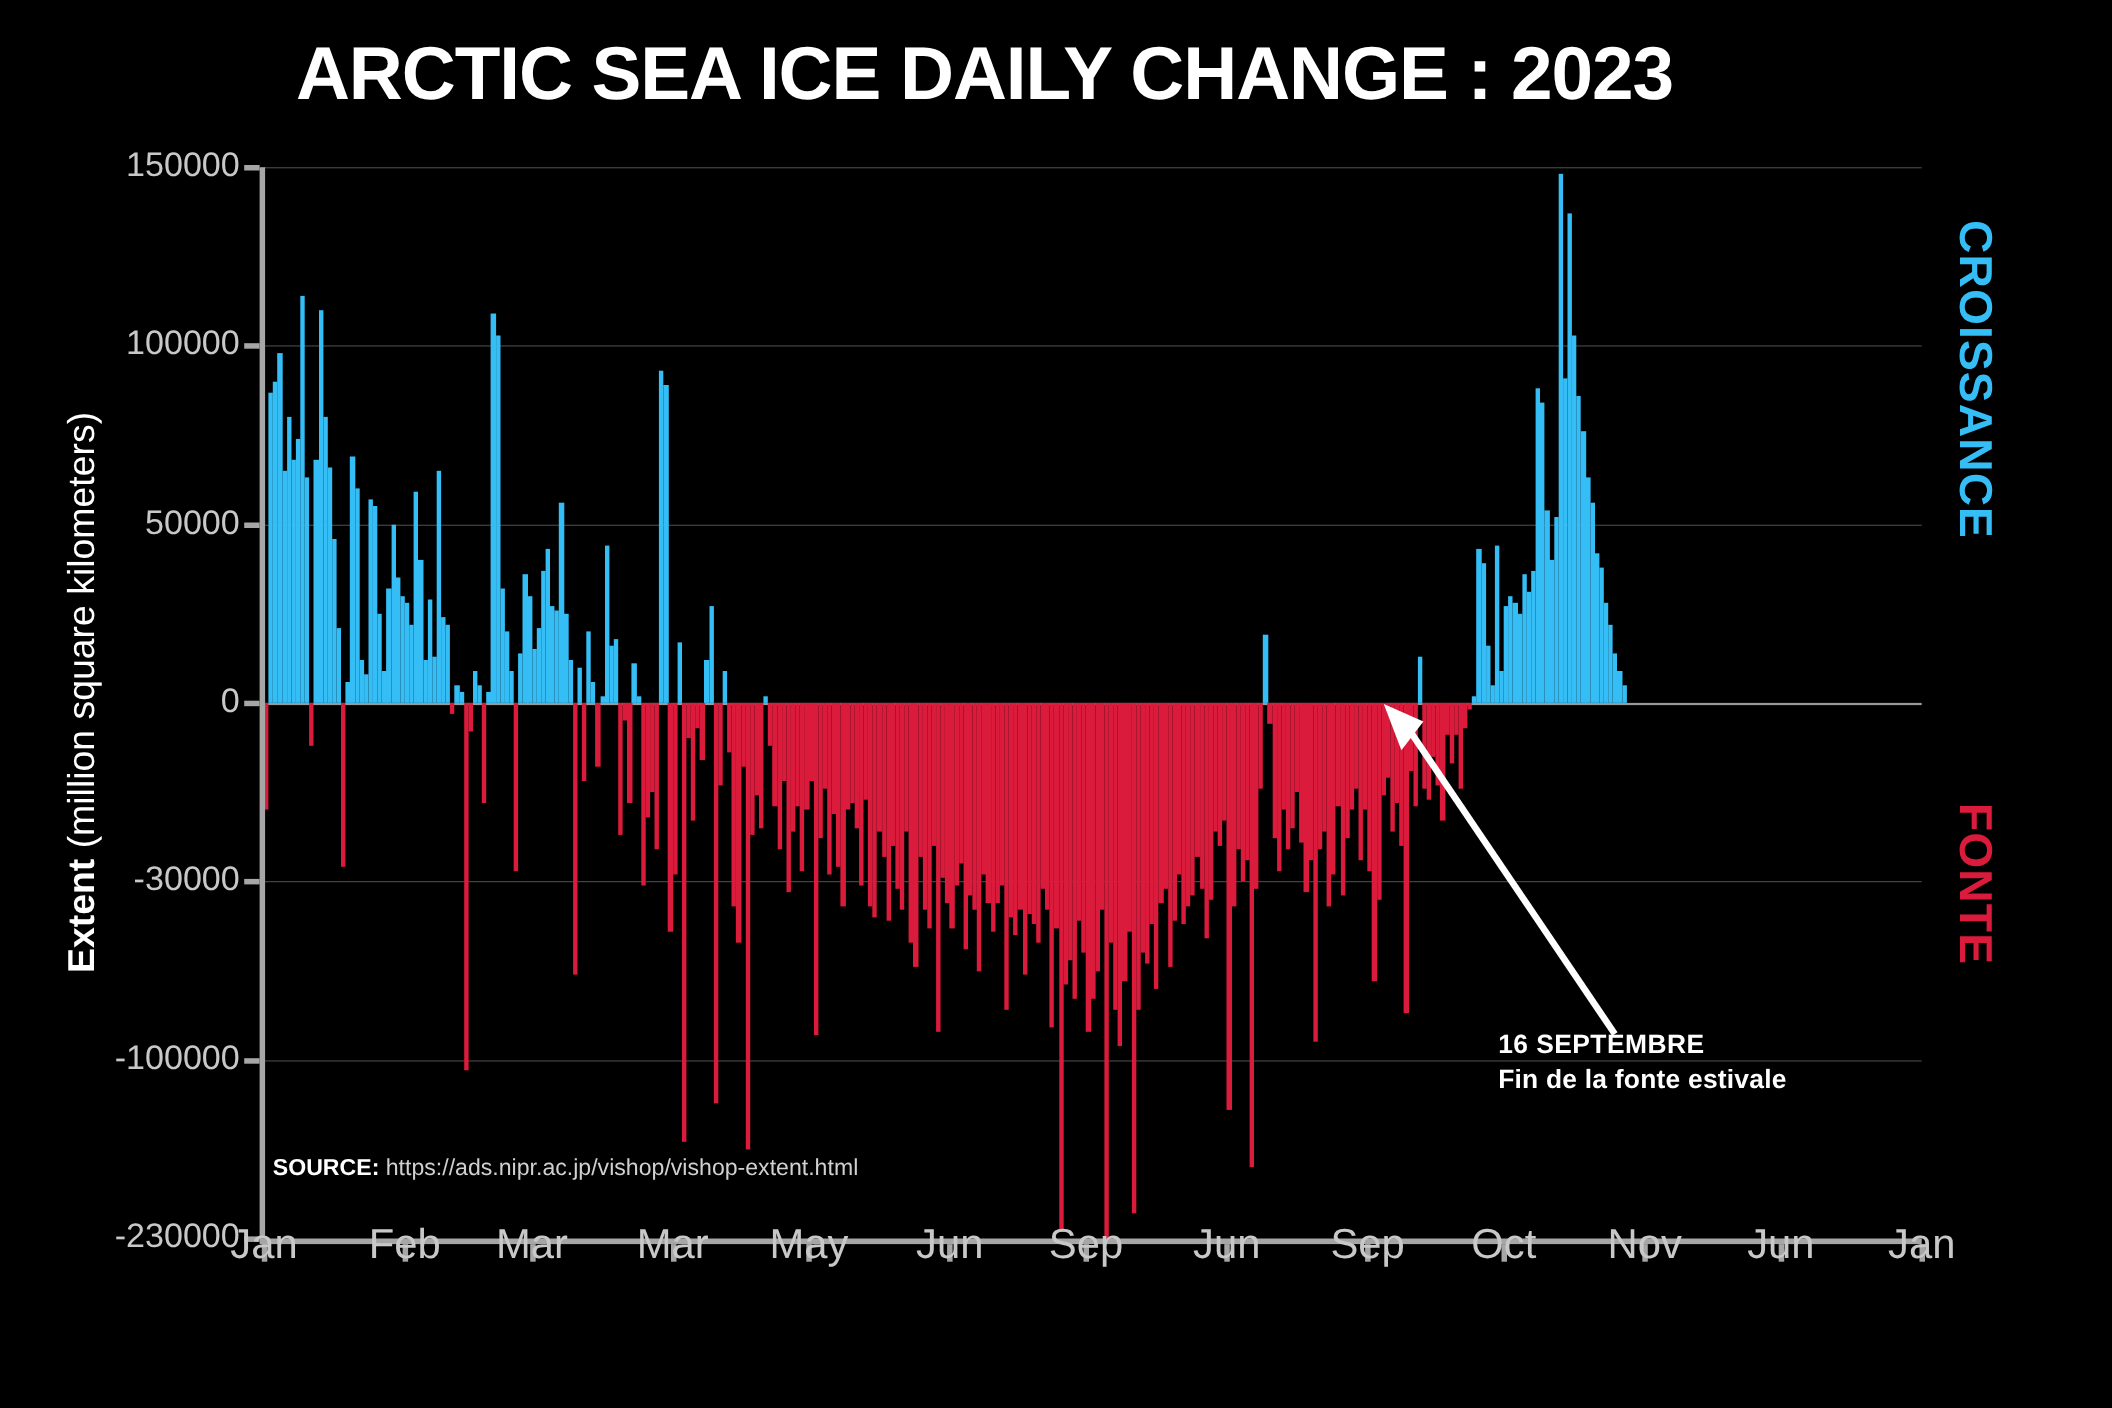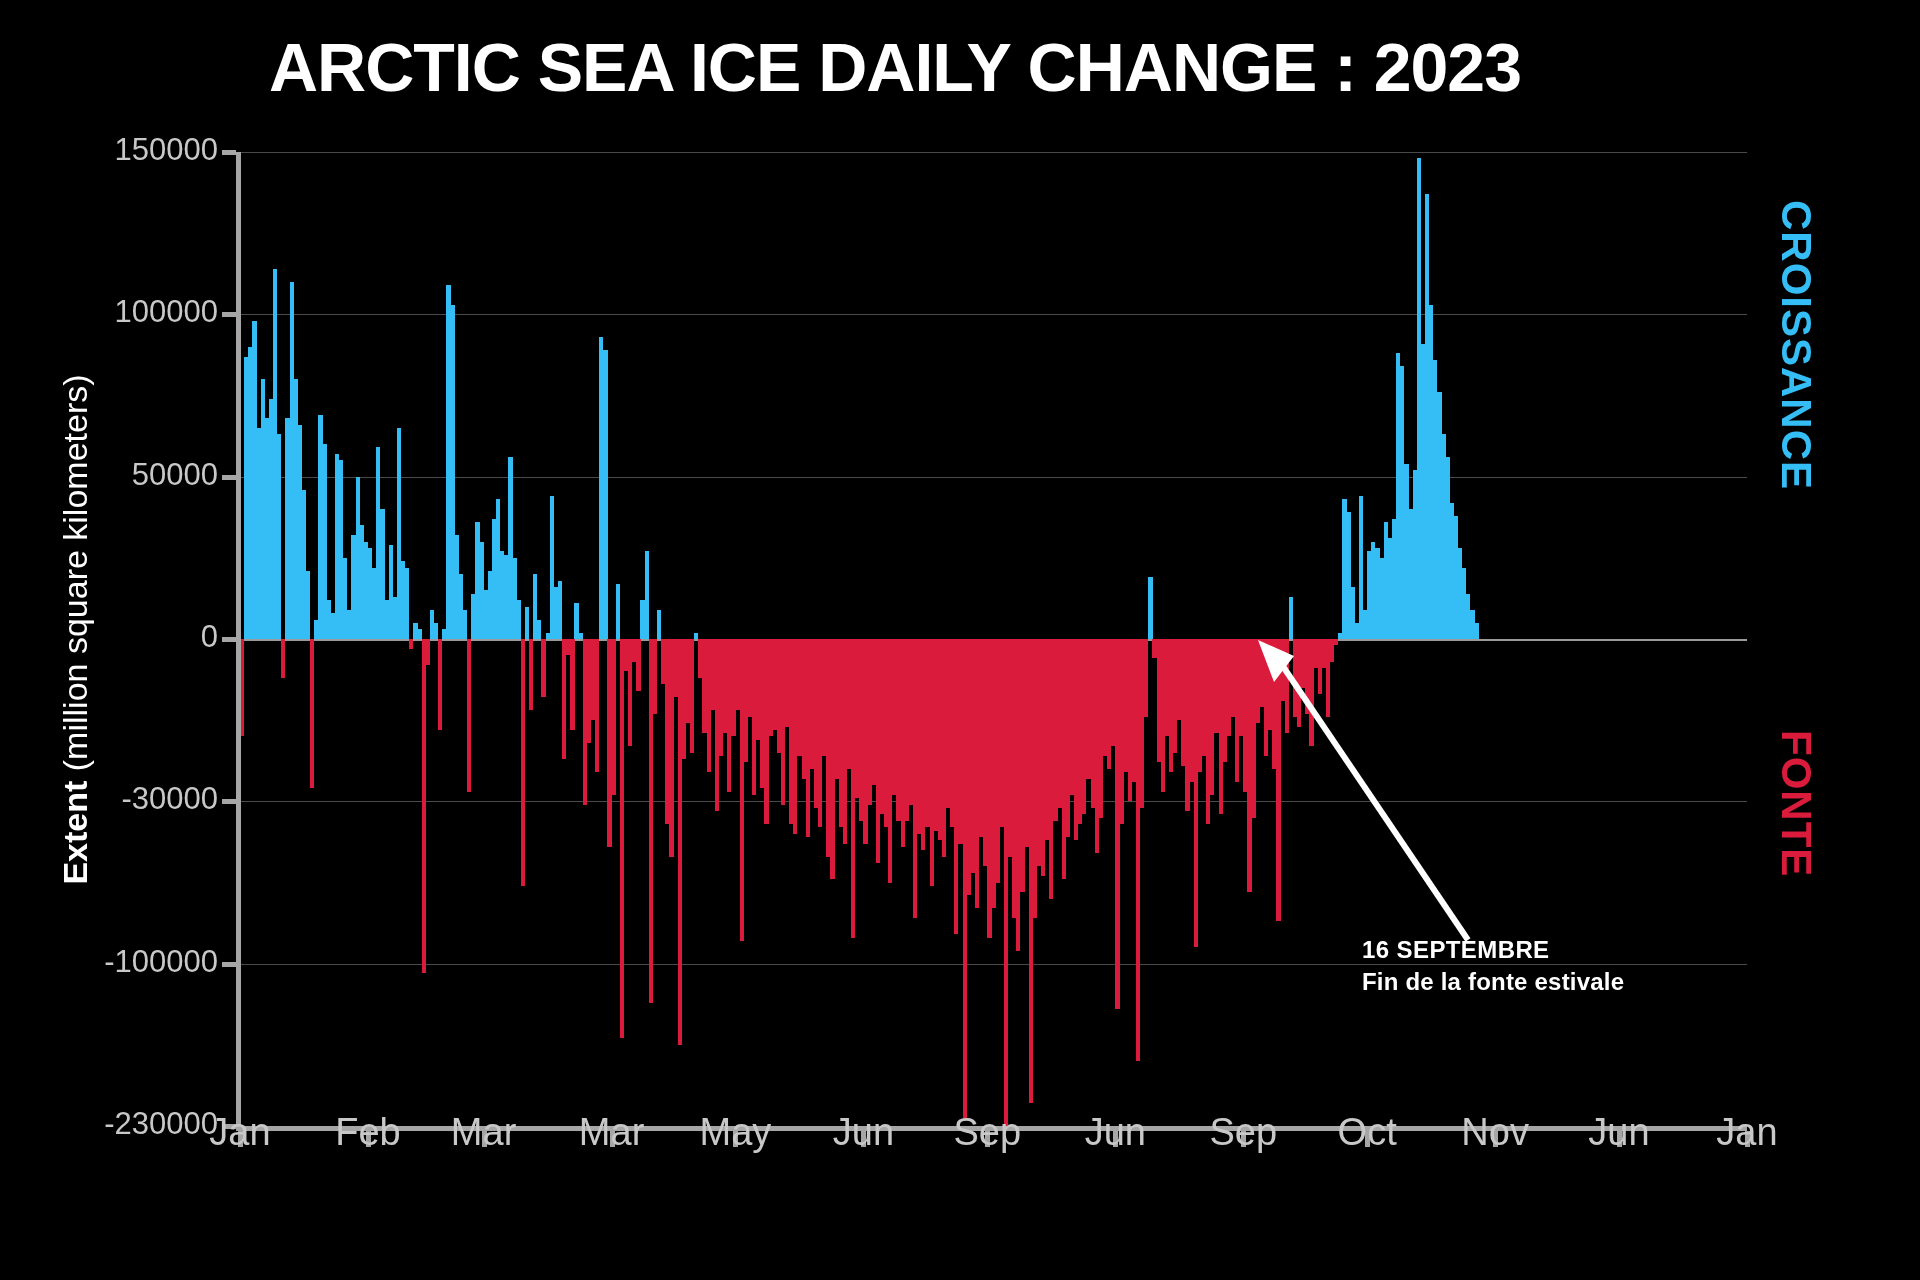--- a/index.html
+++ b/index.html
@@ -567,13 +567,14 @@
   <line x1="218" y1="300" x2="30" y2="22" stroke="#ffffff" stroke-width="6"></line>
   <polygon points="8,0 44,16 24,42" fill="#ffffff"></polygon>
 </svg>
 
 <div id="annotation-text">
   <div id="annotation-title">16 SEPTEMBRE</div>
   <div id="annotation-sub">Fin de la fonte estivale</div>
 </div>
 
 <div id="credits">
+  <div><b>SOURCE:</b><span> https://ads.nipr.ac.jp/vishop/vishop-extent.html</span></div>
 </div>
 
 </body></html>

